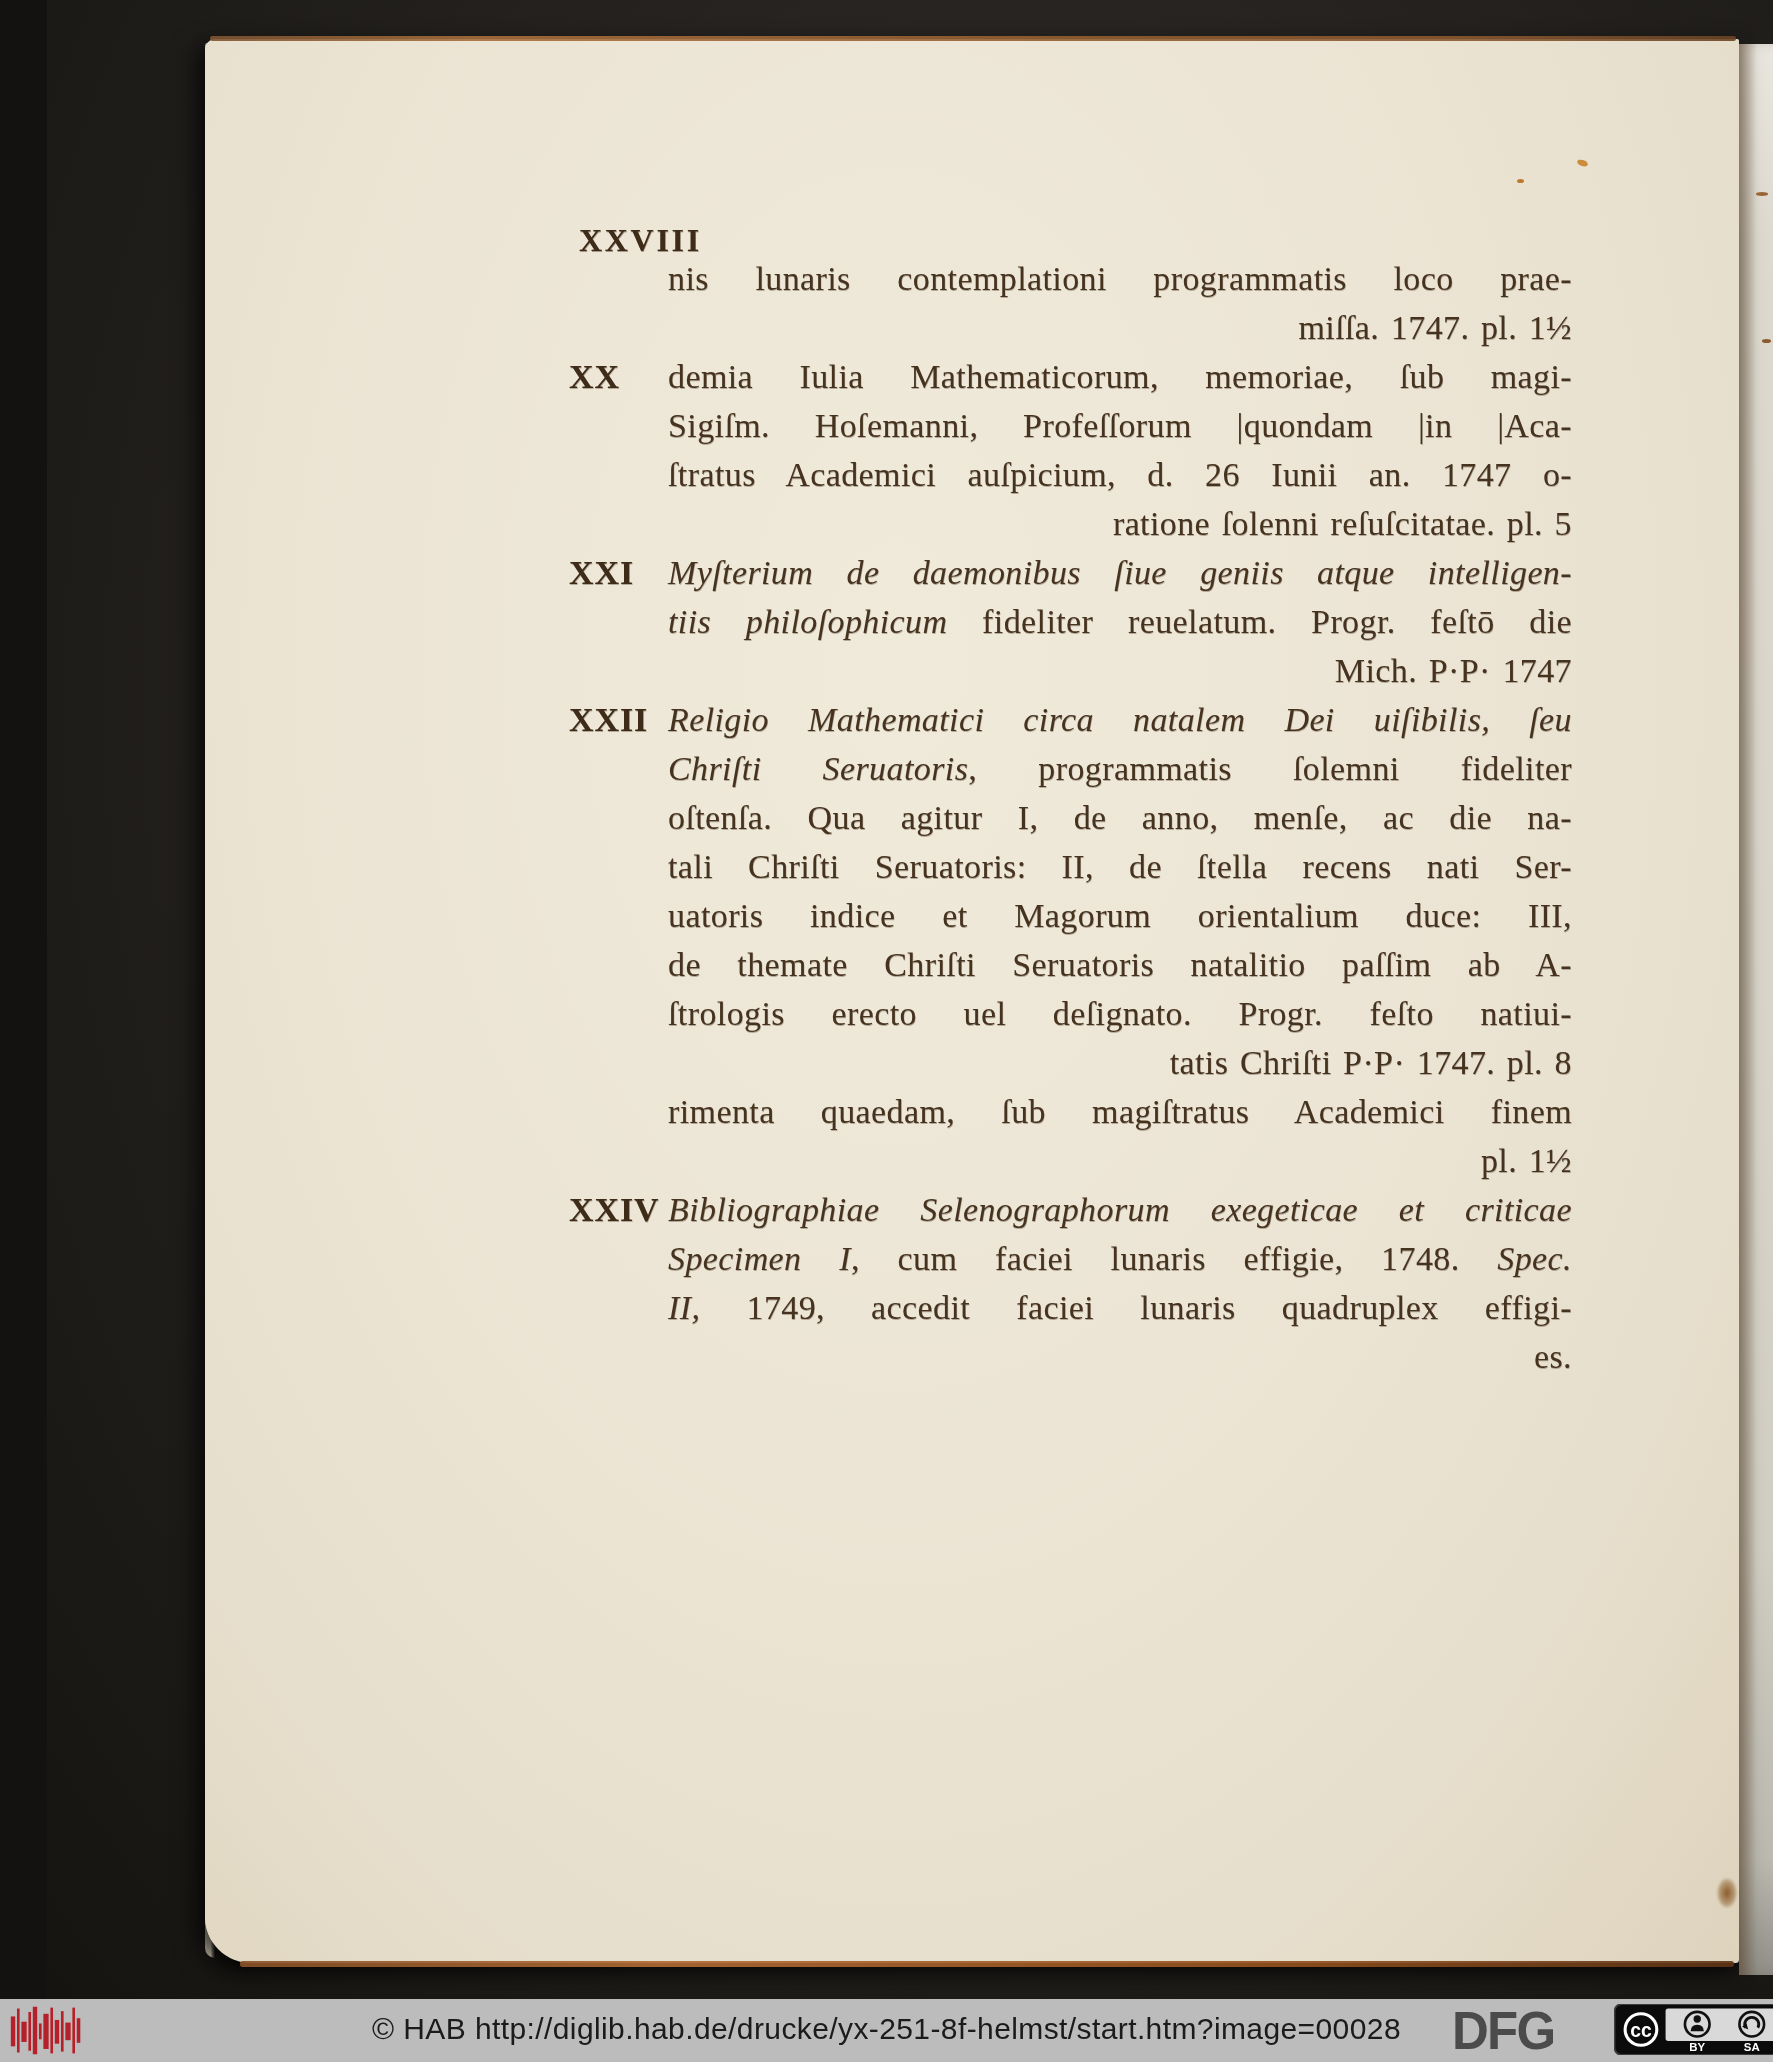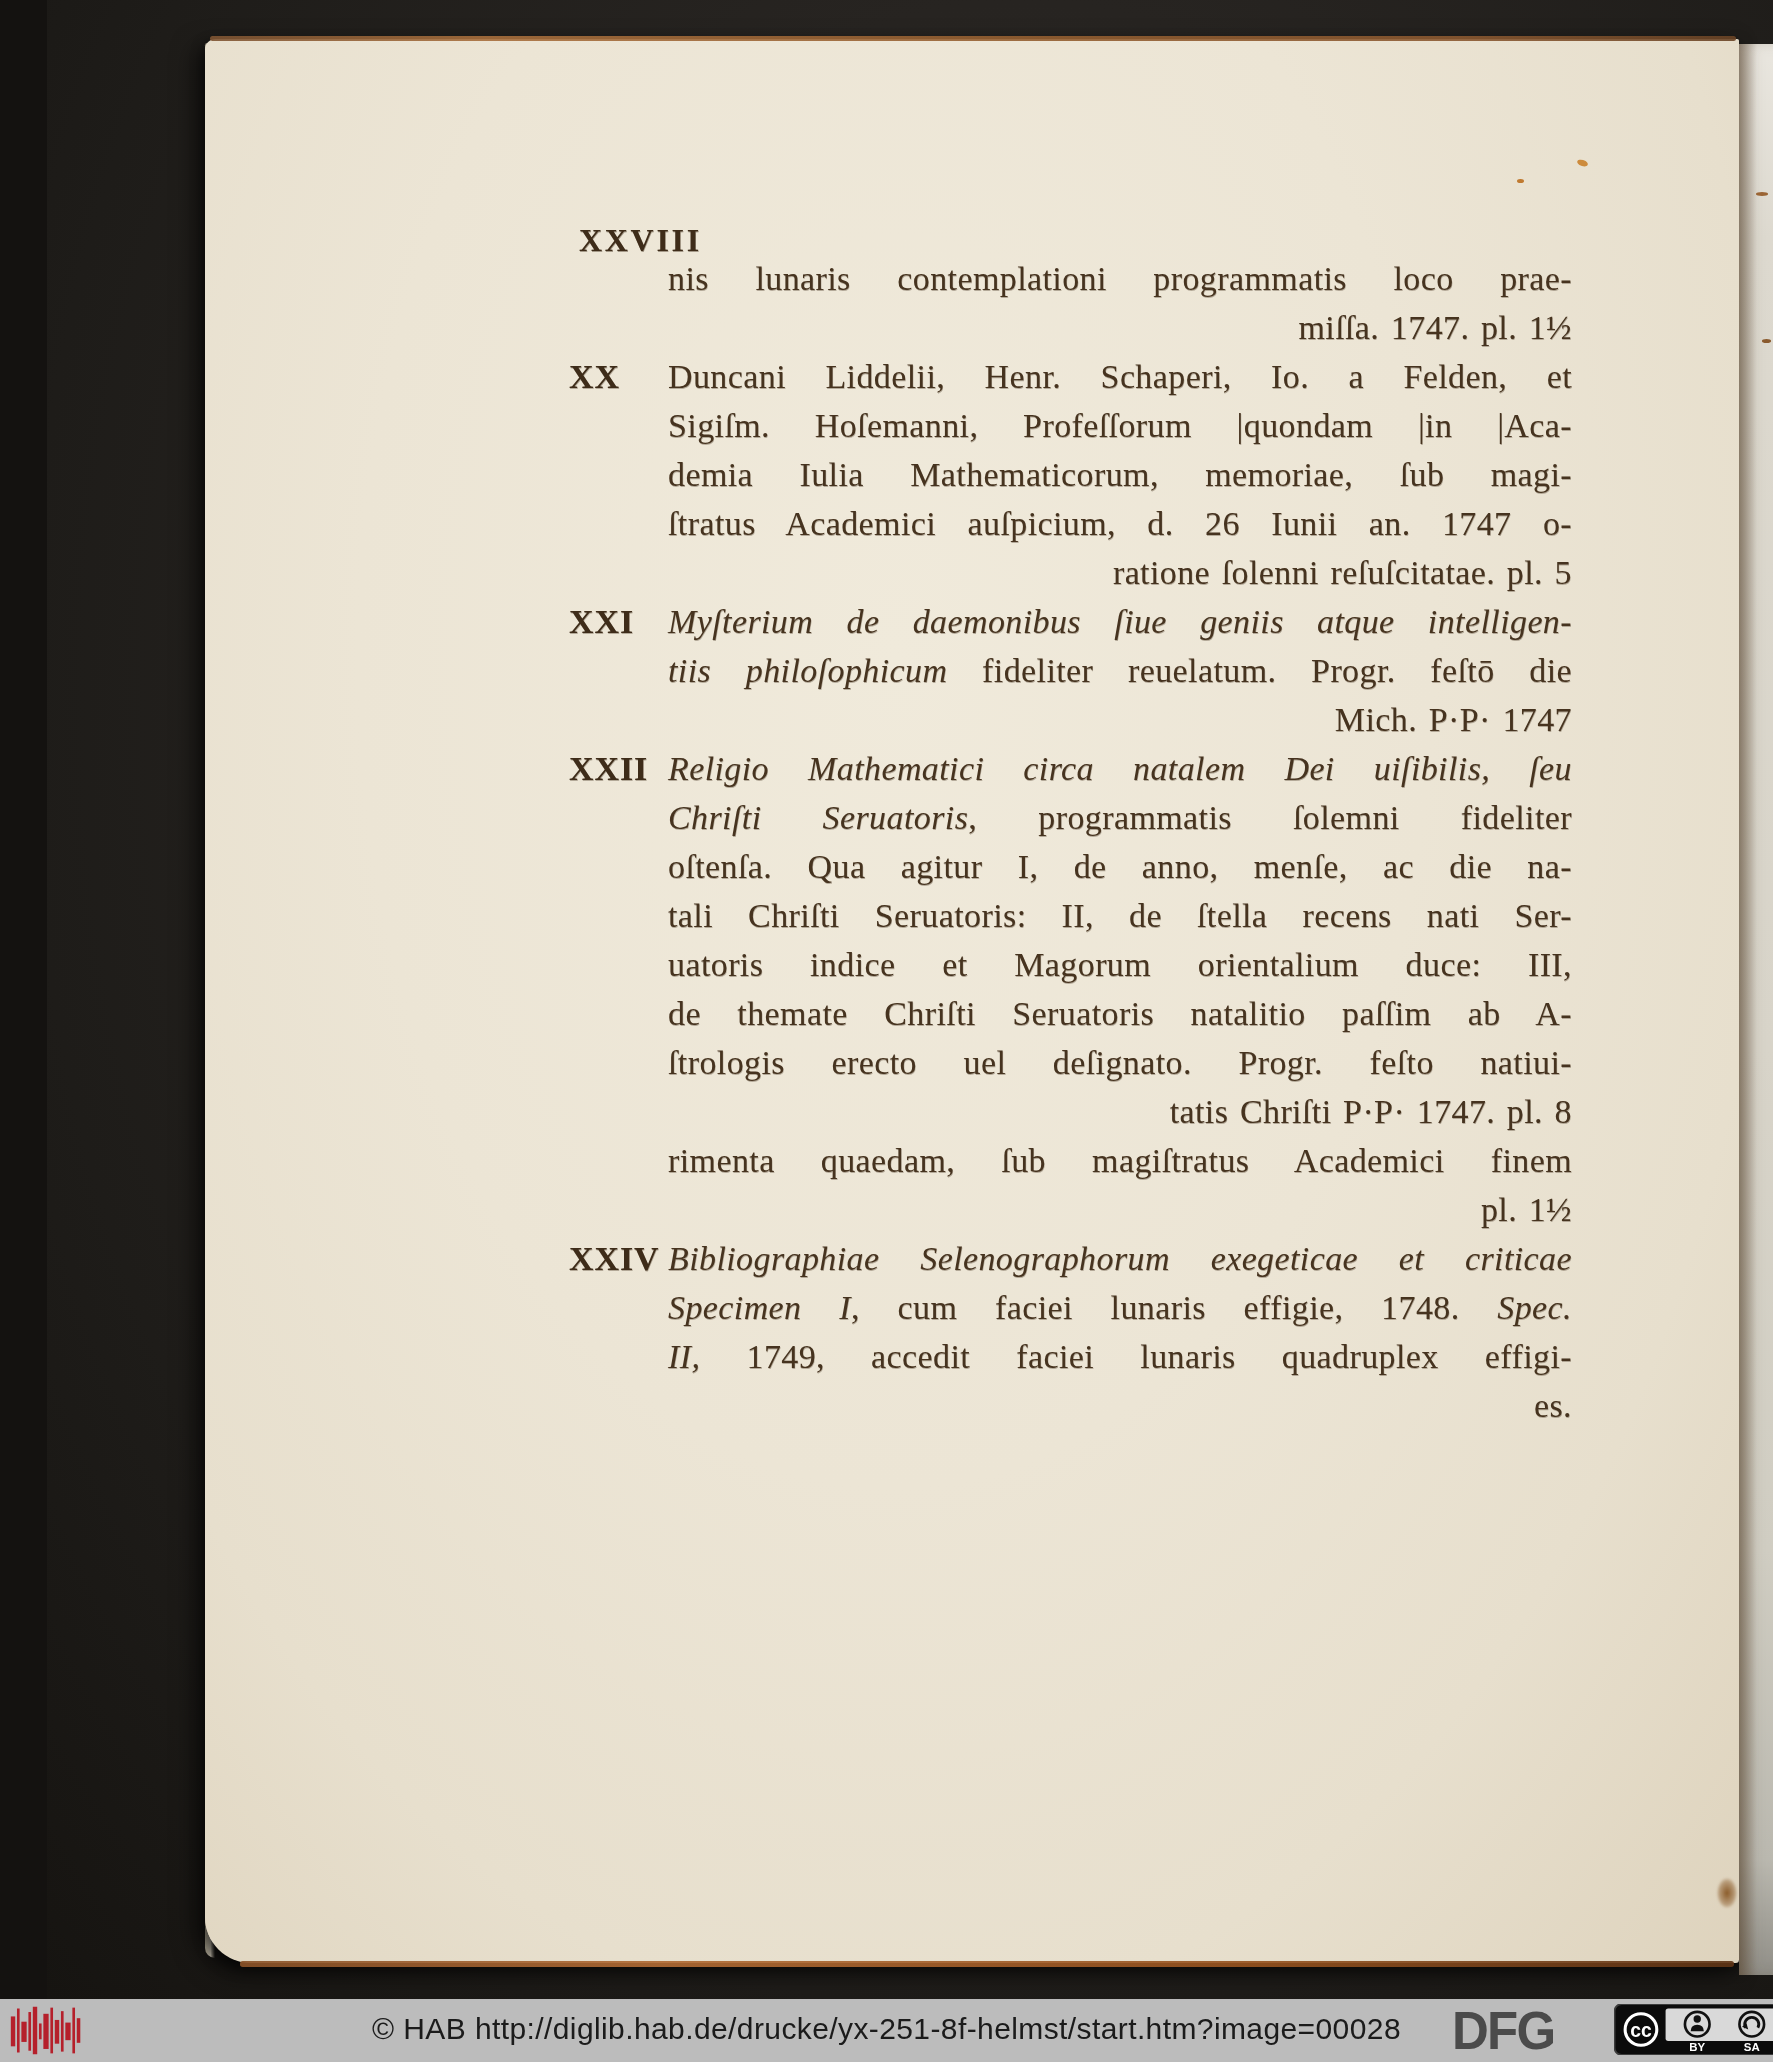--- a/index.html
+++ b/index.html
@@ -111,23 +111,23 @@
 
 <div class="photo">
 
   <div class="page-left-bevel"></div>
 
   <div class="page">
     <div class="page-num">XXVIII</div>
     <div class="text-col">
         <div class="line j"><span class="seg">nis lunaris contemplationi programmatis loco prae-</span></div>
         <div class="line l"><span class="seg">miſſa. 1747. pl. 1½</span></div>
-        <div class="line j"><span class="label">XX</span><span class="seg">Duncani Liddelii, Henr. Schaperi, Io. a Felden, et</span></div>
+        <div class="line j"><span class="label">XX</span></div>
+        <div class="line j"><span class="seg">demia Iulia Mathematicorum, memoriae, ſub magi-</span></div>
         <div class="line j"><span class="seg">Sigiſm. Hoſemanni, Profeſſorum |quondam |in |Aca-</span></div>
-        <div class="line j"><span class="seg">demia Iulia Mathematicorum, memoriae, ſub magi-</span></div>
         <div class="line j"><span class="seg">ſtratus Academici auſpicium, d. 26 Iunii an. 1747 o-</span></div>
         <div class="line l"><span class="seg">ratione ſolenni reſuſcitatae. pl. 5</span></div>
         <div class="line j"><span class="label">XXI</span><span class="seg i">Myſterium de daemonibus ſiue geniis atque intelligen-</span></div>
         <div class="line j"><span class="seg i">tiis philoſophicum</span><span class="seg"> fideliter reuelatum. Progr. feſtō die</span></div>
         <div class="line l"><span class="seg">Mich. P·P· 1747</span></div>
         <div class="line j"><span class="label">XXII</span><span class="seg i">Religio Mathematici circa natalem Dei uiſibilis, ſeu</span></div>
         <div class="line j"><span class="seg i">Chriſti Seruatoris</span><span class="seg">, programmatis ſolemni fideliter</span></div>
         <div class="line j"><span class="seg">oſtenſa.  Qua agitur I, de anno, menſe, ac die na-</span></div>
         <div class="line j"><span class="seg">tali Chriſti Seruatoris: II, de ſtella recens nati Ser-</span></div>
         <div class="line j"><span class="seg">uatoris indice et Magorum orientalium duce: III,</span></div>

